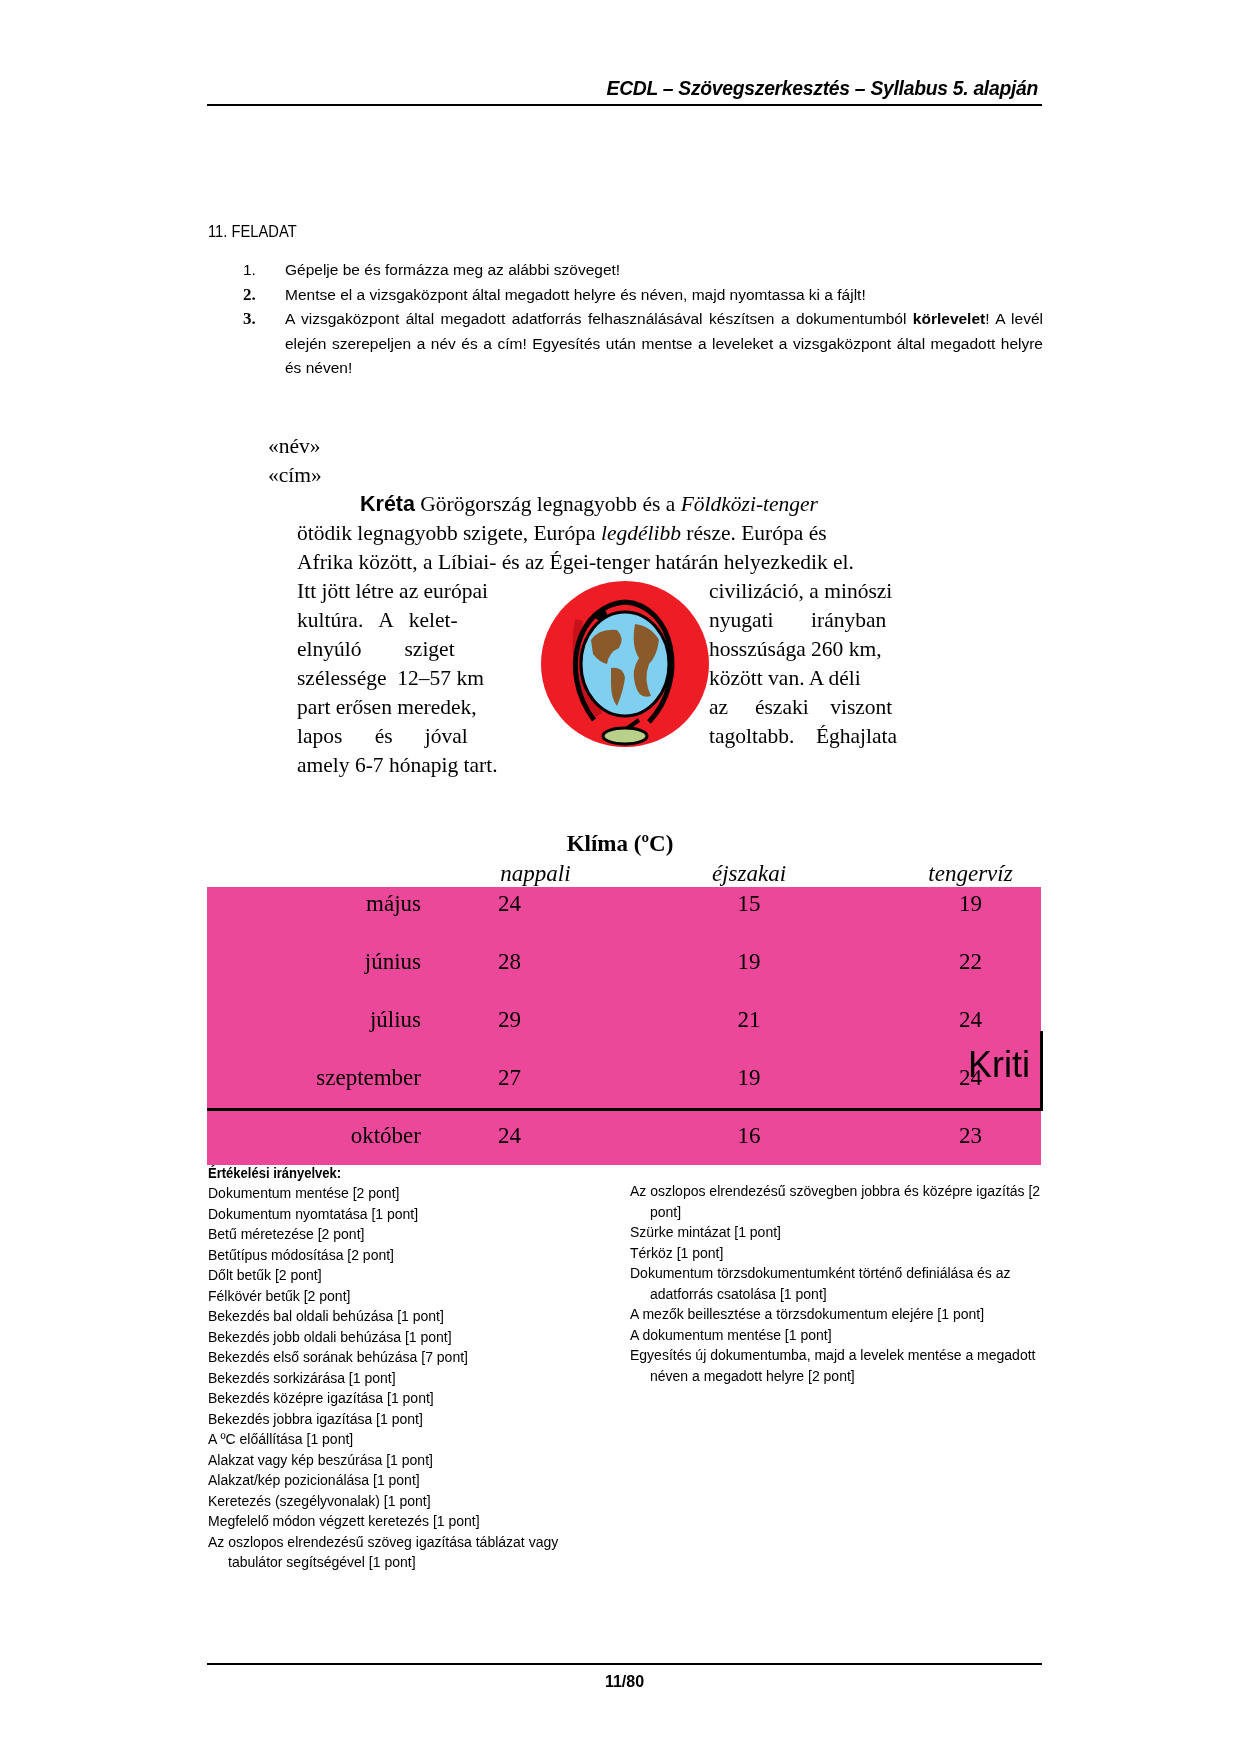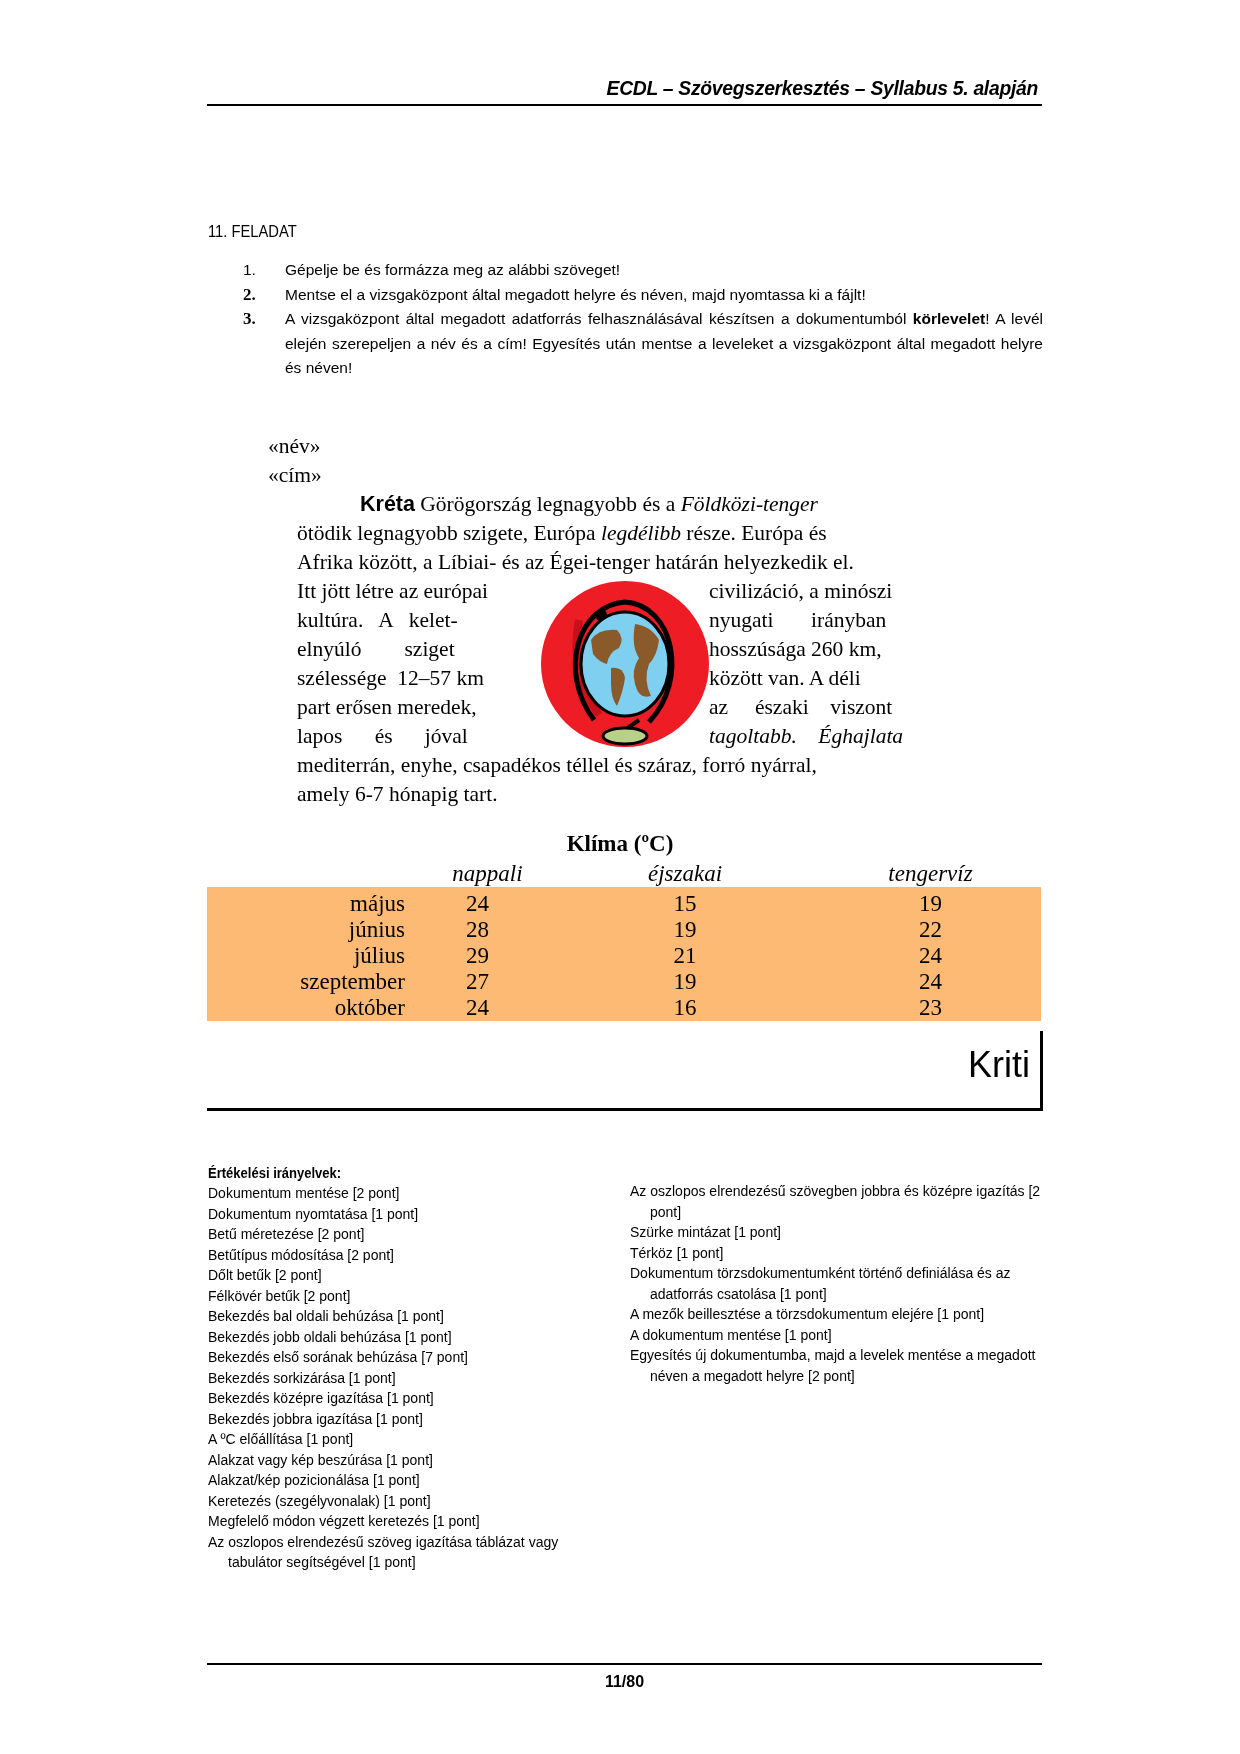--- a/index.html
+++ b/index.html
@@ -25,21 +25,21 @@
   .body-text { margin-left: 29px; width: 652px; text-align: justify; }
   .kreta { font-family: "Liberation Sans", sans-serif; font-weight: bold; }
 
   
   .globe { position: absolute; left: 539px; top: 580px; width: 172px; height: 169px; }
 
   
   .climate-title { position: absolute; left: 0; width: 1240px; top: 831px; text-align: center; font-family: "Liberation Serif", serif; font-size: 23px; font-weight: bold; }
   .climate-table { position: absolute; left: 207px; top: 861px; width: 834px; border-collapse: collapse; font-family: "Liberation Serif", serif; font-size: 23px; }
   .climate-table th { font-weight: normal; font-style: italic; height: 24px; padding: 0; }
-  .climate-table tbody td { height: 24px; padding: 0; background: #fdba74; }
+  .climate-table tbody td { height: 24px; padding: 16px; background: #ec4899; }
   .climate-table .m { text-align: right; padding-right: 0; width: 198px; }
   .climate-table .c1 { text-align: center; width: 145px; }
   .climate-table .c2 { text-align: center; width: 270px; }
   .climate-table .c3 { text-align: center; }
   .climate-table thead tr { background: transparent; }
   .climate-table tbody tr:first-child td { padding-top: 4px; }
 
   
   .kriti-box { position: absolute; left: 207px; top: 1031px; width: 833px; height: 77px; border-right: 3px solid #000; border-bottom: 3px solid #000; }
   .kriti-box .kriti { position: absolute; right: 10px; top: -1px; font-family: "Liberation Sans", sans-serif; font-size: 36px; line-height: 70px; }
@@ -99,24 +99,23 @@
       <div style="white-space:pre;">szélessége  12–57 km</div>
       <div style="white-space:pre;">part erősen meredek,</div>
       <div style="white-space:pre;">lapos      és      jóval</div>
     </div>
     <div style="position:absolute; left:412px; top:0; width:240px;">
       <div style="white-space:pre;">civilizáció, a minószi</div>
       <div style="white-space:pre;">nyugati       irányban</div>
       <div style="white-space:pre;">hosszúsága 260 km,</div>
       <div style="white-space:pre;">között van. A déli</div>
       <div style="white-space:pre;">az     északi    viszont</div>
-      <div style="white-space:pre;font-style:italic;">tagoltabb.    Éghajlata</div>
+      <div style="white-space:pre;">tagoltabb.    Éghajlata</div>
     </div>
   </div>
-  <div class="body-text" style="white-space:nowrap;">mediterrán, enyhe, csapadékos téllel és száraz, forró nyárral,</div>
   <div class="body-text">amely 6-7 hónapig tart.</div>
 </div>
 
 <svg class="globe" viewBox="0 0 172 169">
   <ellipse cx="86" cy="84" rx="84" ry="83" fill="#ee1c24"></ellipse>
   <path d="M40 40 Q30 90 60 135" stroke="#c8101a" stroke-width="8" fill="none"></path>
   <path d="M86 22 C 40 25, 18 90, 55 140 M86 22 C 135 25, 150 100, 110 142" stroke="#000" stroke-width="5" fill="none"></path>
   <circle cx="62" cy="35" r="6" fill="#000"></circle>
   <path d="M62 40 L62 60" stroke="#000" stroke-width="4"></path>
   <ellipse cx="86" cy="84" rx="44" ry="52" fill="#7fd0f0" stroke="#000" stroke-width="3"></ellipse>

